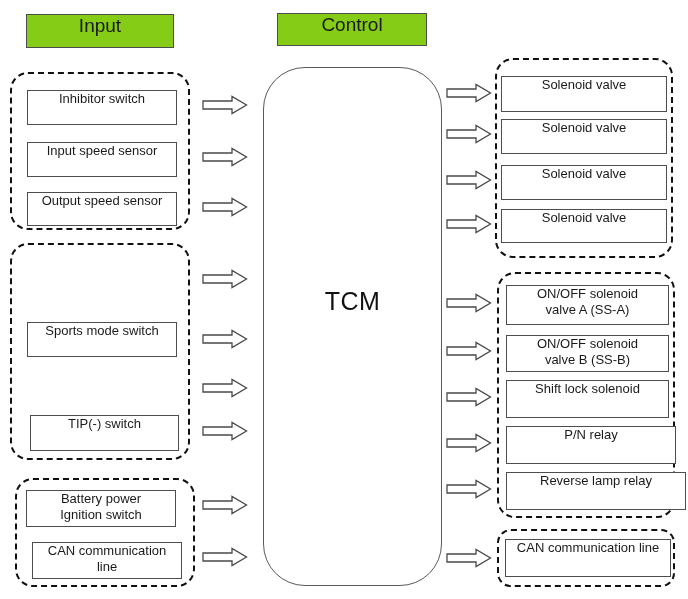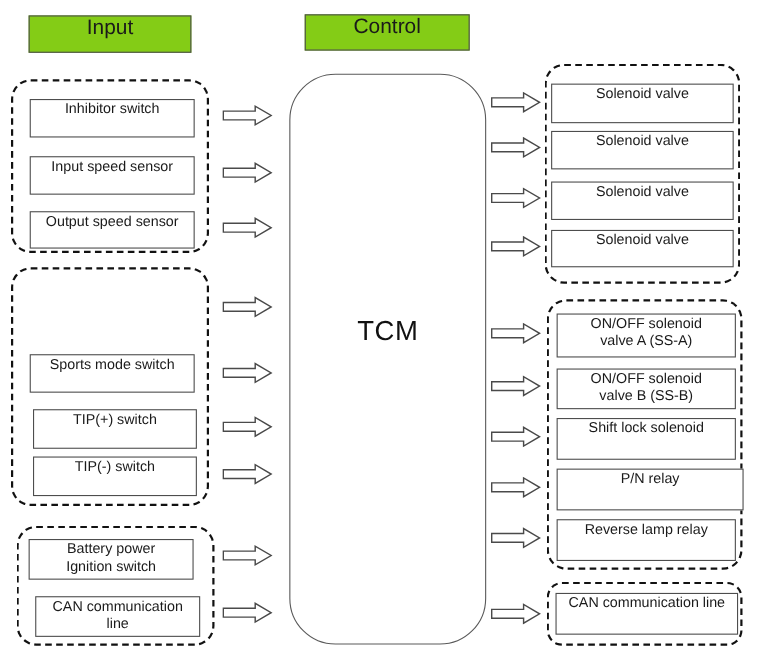--- a/index.html
+++ b/index.html
@@ -95,23 +95,20 @@
     </div>
     <div class="box" style="left:15px;top:118px;width:150px;height:34px">
       <span>Output speed sensor</span>
     </div>
   </div>
 
   <div class="group" style="left:10px;top:243px;width:180px;height:217px">
     <div class="box" style="left:15px;top:77px;width:150px;height:35px">
       <span>Sports mode switch</span>
     </div>
-    <div class="box" style="left:18px;top:127px;width:149px;height:36px">
-      <span>TIP(+) switch</span>
-    </div>
     <div class="box" style="left:18px;top:170px;width:149px;height:36px">
       <span>TIP(-) switch</span>
     </div>
   </div>
 
   <div class="group" style="left:15px;top:478px;width:180px;height:109px">
     <div class="box" style="left:9px;top:10px;width:150px;height:37px">
       <span>Battery power
 Ignition switch</span>
     </div>
@@ -144,21 +141,21 @@
     <div class="box" style="left:7px;top:61px;width:163px;height:37px">
       <span>ON/OFF solenoid
 valve B (SS-B)</span>
     </div>
     <div class="box" style="left:7px;top:106px;width:163px;height:38px">
       <span>Shift lock solenoid</span>
     </div>
     <div class="box" style="left:7px;top:152px;width:170px;height:38px">
       <span>P/N relay</span>
     </div>
-    <div class="box" style="left:7px;top:198px;width:163px;height:38px">
+    <div class="box" style="left:7px;top:198px;width:180px;height:38px">
       <span>Reverse lamp relay</span>
     </div>
   </div>
 
   <div class="group" style="left:497px;top:529px;width:178px;height:58px;border-radius:14px">
     <div class="box" style="left:6px;top:8px;width:166px;height:38px">
       <span>CAN communication line</span>
     </div>
   </div>
 

